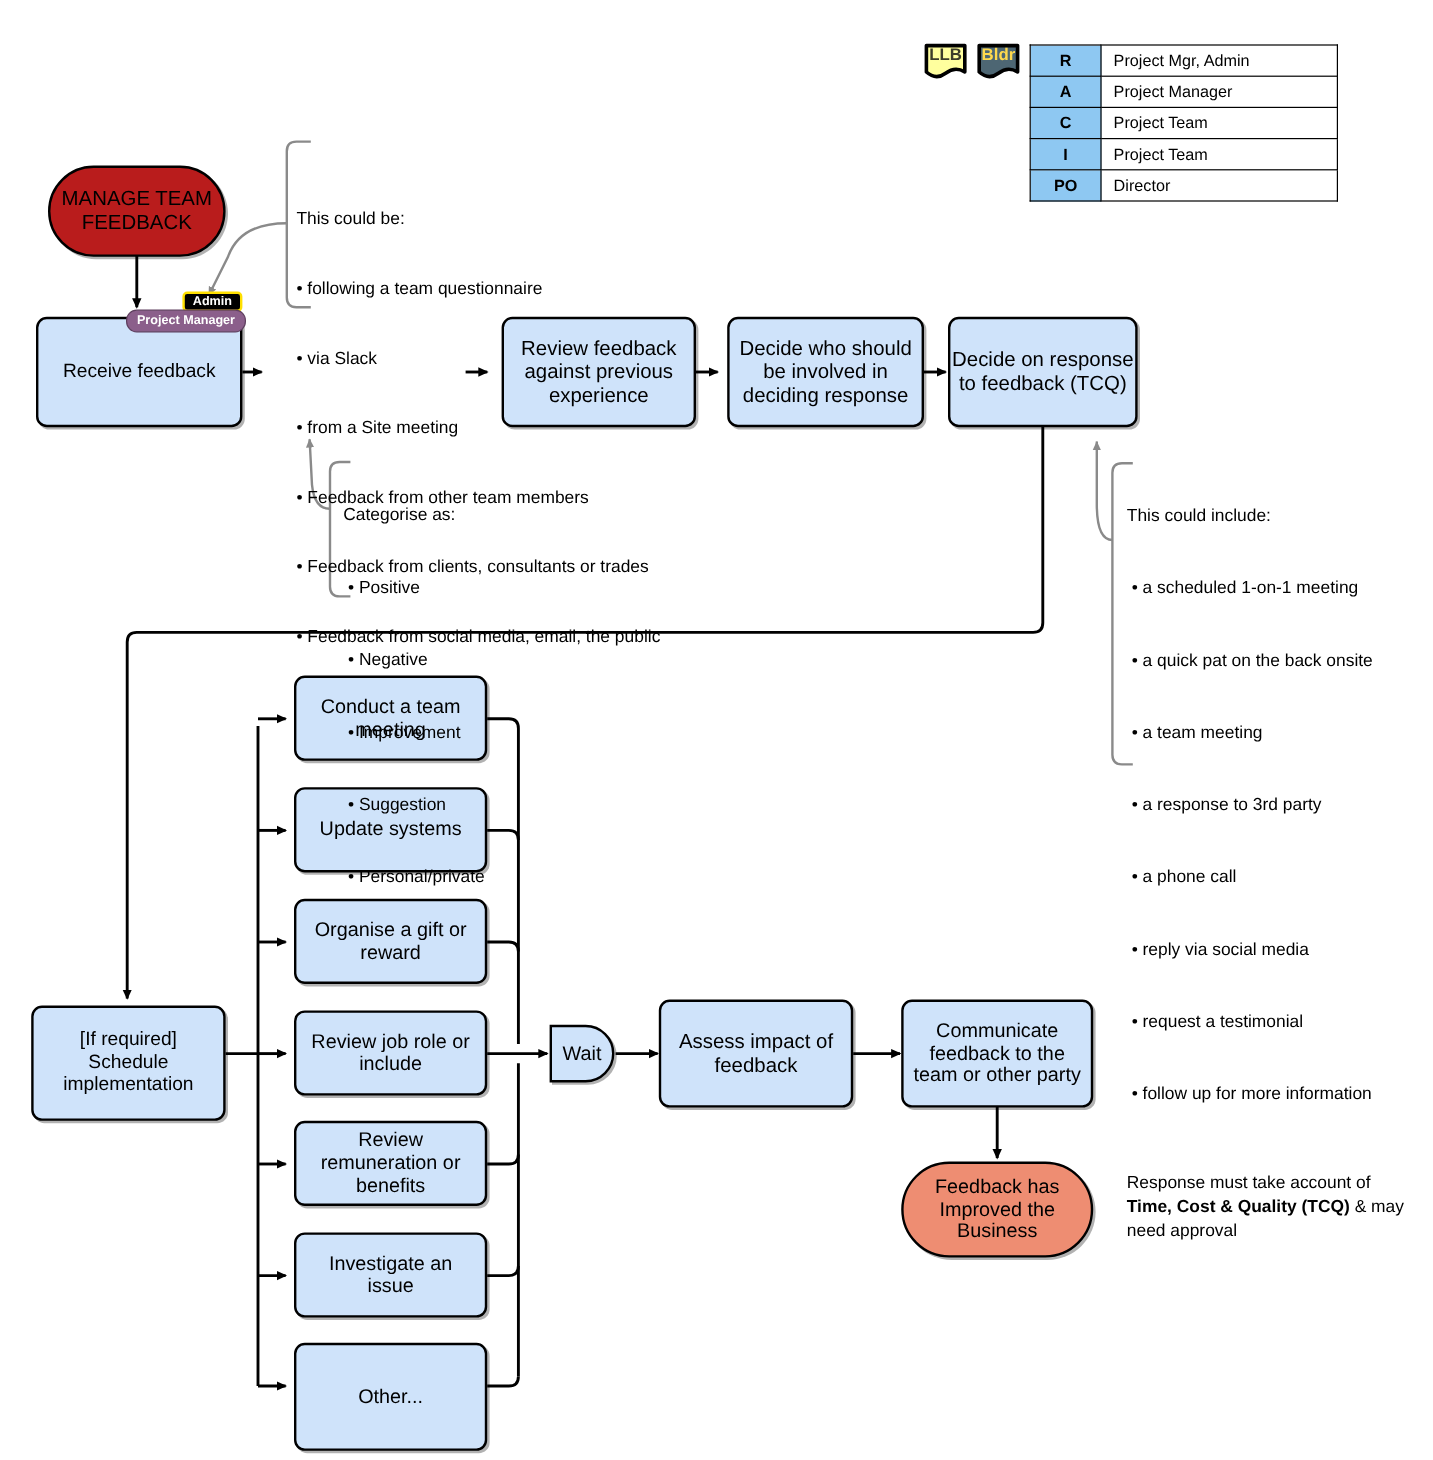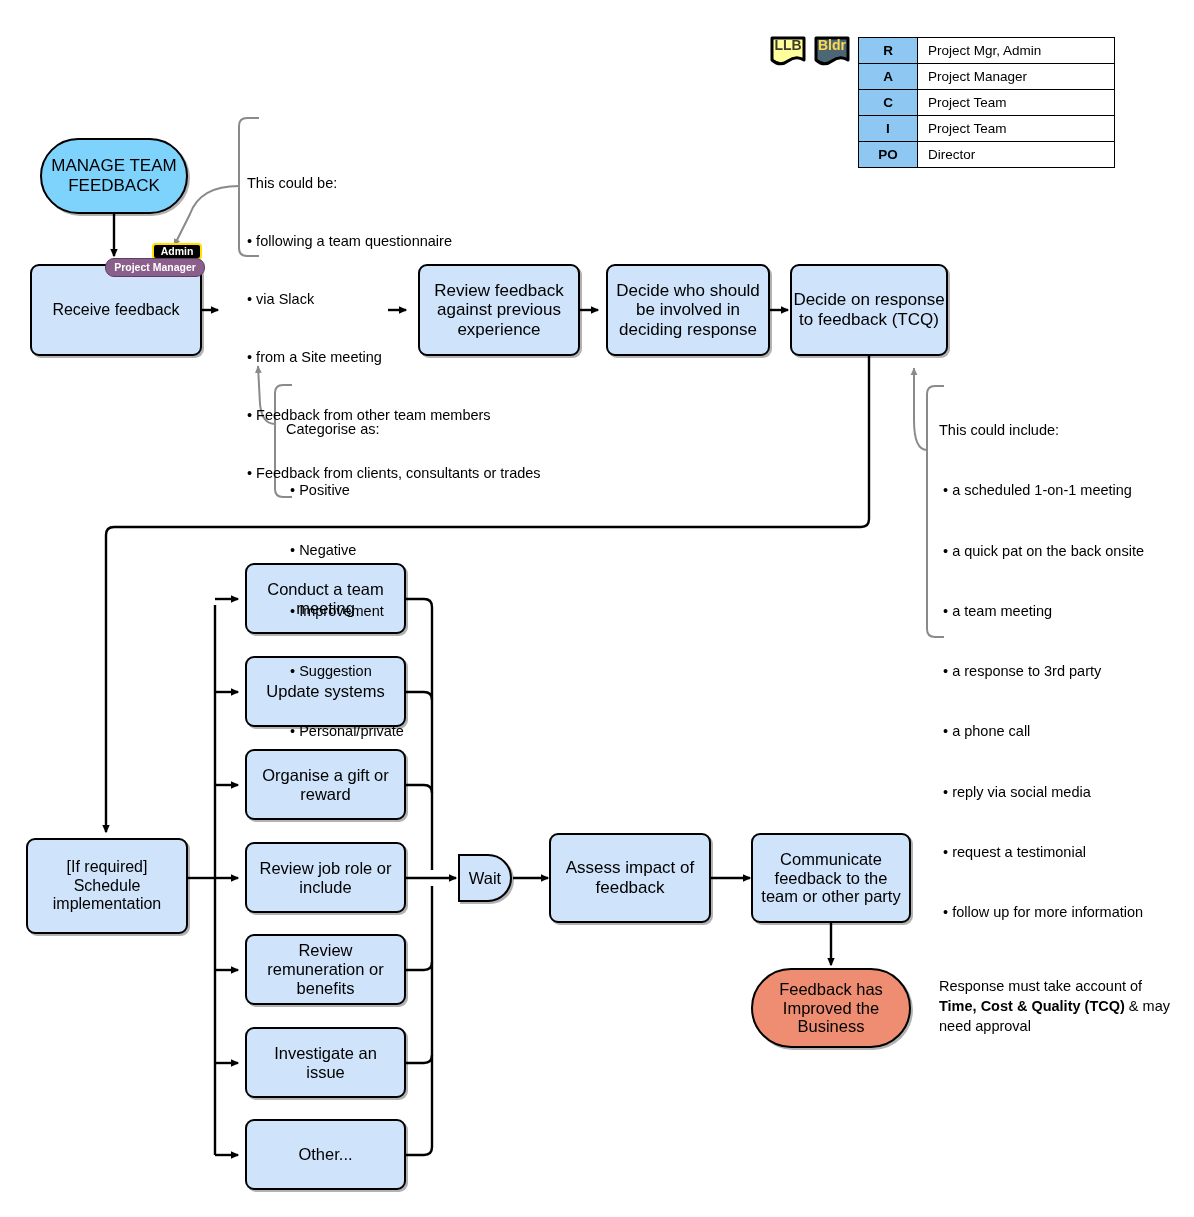--- a/index.html
+++ b/index.html
@@ -6,21 +6,21 @@
   body{width:1194px;height:1217px;font-family:"Liberation Sans",sans-serif;color:#000;}
   #stage{position:relative;width:1194px;height:1217px;overflow:hidden;}
 
   svg#wires{position:absolute;left:0;top:0;width:1194px;height:1217px;pointer-events:none;}
 
   .node{position:absolute;box-sizing:border-box;display:flex;align-items:center;
         justify-content:center;text-align:center;border:2px solid #000;
         background:#cfe3fa;line-height:1.15;}
   .proc{border-radius:9px;box-shadow:2px 2px 0 rgba(0,0,0,0.30);}
   .term{border-radius:999px;box-shadow:2px 2px 0 rgba(0,0,0,0.30);}
-  .start{background:#7dd3fc;}
+  .start{background:#b91c1c;}
   .end{background:#ee8d72;}
   .wait{border-radius:0 999px 999px 0;box-shadow:2px 2px 0 rgba(0,0,0,0.30);}
 
   .note{position:absolute;font-size:14.5px;line-height:1.335;color:#000;white-space:pre;}
   .note .hdr{display:block;}
   .note .li{display:block;padding-left:13px;text-indent:-13px;}
   .note .bl{display:block;margin-top:14px;}
   .note b{font-weight:bold;}
 
   .tag{position:absolute;box-sizing:border-box;font-size:10.5px;font-weight:bold;
@@ -159,37 +159,38 @@
   <div class="tag tag-pm" style="left:105px;top:258px;width:100px;height:19px;">Project Manager</div>
 
   <div class="node proc" style="left:26px;top:838px;width:162px;height:96px;font-size:16px;padding:0 4px;">[If required] Schedule implementation</div>
 
   <div class="node proc" style="left:245px;top:563px;width:161px;height:71px;font-size:16.5px;padding:0 19px;">Conduct a team meeting</div>
   <div class="node proc" style="left:245px;top:656px;width:161px;height:71px;font-size:16.5px;padding:0 6px;">Update systems</div>
   <div class="node proc" style="left:245px;top:749px;width:161px;height:71px;font-size:16.5px;padding:0 6px;">Organise a gift or reward</div>
   <div class="node proc" style="left:245px;top:842px;width:161px;height:71px;font-size:16.5px;padding:0 6px;">Review job role or include</div>
   <div class="node proc" style="left:245px;top:934px;width:161px;height:71px;font-size:16.5px;padding:0 6px;">Review remuneration or benefits</div>
   <div class="node proc" style="left:245px;top:1027px;width:161px;height:71px;font-size:16.5px;padding:0 6px;">Investigate an issue</div>
-  <div class="node proc" style="left:245px;top:1119px;width:161px;height:71px;font-size:16.5px;padding:0 6px;">Other...</div>
+  <div class="node proc" style="left:245px;top:1119px;width:161px;height:90px;font-size:16.5px;padding:0 6px;">Other...</div>
 
   <div class="node wait" style="left:458px;top:854px;width:54px;height:48px;font-size:16.5px;">Wait</div>
 
   <div class="node proc" style="left:549px;top:833px;width:162px;height:90px;font-size:17px;padding:0 5px;">Assess impact of feedback</div>
 
   <div class="node term end" style="left:751px;top:968px;width:160px;height:80px;font-size:16.5px;">Feedback has Improved the Business</div>
 
   <div class="node proc" style="left:751px;top:833px;width:160px;height:90px;font-size:16.5px;padding:0 3px;">Communicate feedback to the team or other party</div>
 
   <div class="note" style="left:247px;top:135px;width:370px;">
     <span class="hdr">This could be:</span>
     <span class="li">•&nbsp;<span>following a team questionnaire</span></span>
     <span class="li">•&nbsp;<span>via Slack</span></span>
     <span class="li">•&nbsp;<span>from a Site meeting</span></span>
     <span class="li">•&nbsp;<span>Feedback from other team members</span></span>
     <span class="li">•&nbsp;<span>Feedback from clients, consultants or trades</span></span>
+    <span class="li">•&nbsp;<span>Feedback from social media, email, the public</span></span>
   </div>
 
   <div class="note" style="left:286px;top:379px;width:230px;line-height:1.39;">
     <span class="hdr">Categorise as:</span>
     <span class="li">&nbsp;•&nbsp;<span>Positive</span></span>
     <span class="li">&nbsp;•&nbsp;<span>Negative</span></span>
     <span class="li">&nbsp;•&nbsp;<span>Improvement</span></span>
     <span class="li">&nbsp;•&nbsp;<span>Suggestion</span></span>
     <span class="li">&nbsp;•&nbsp;<span>Personal/private</span></span>
   </div>

